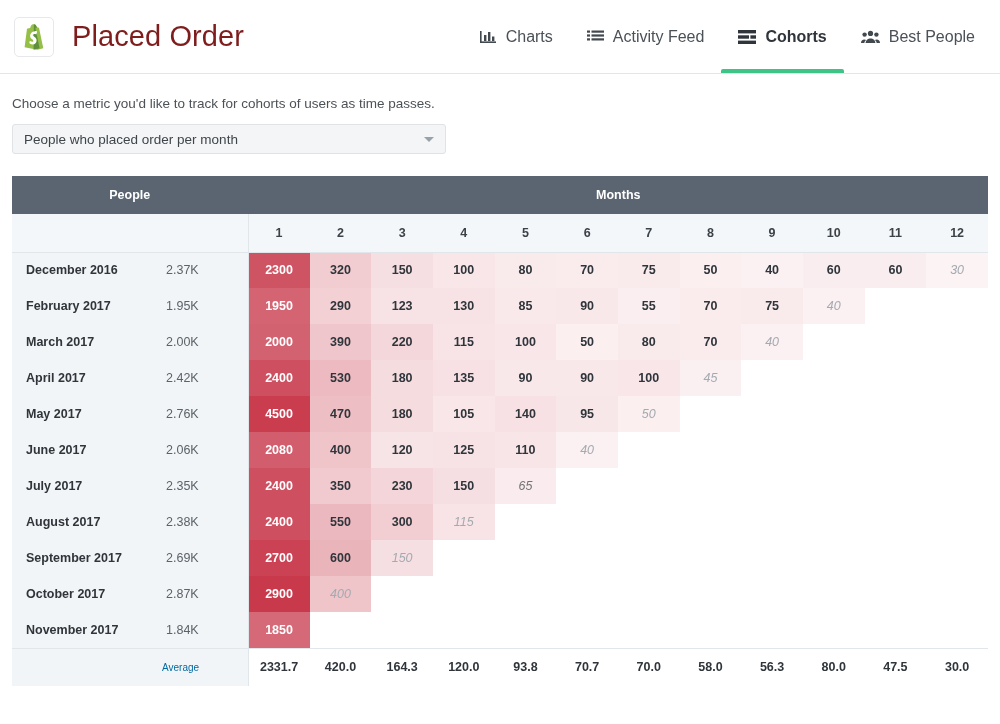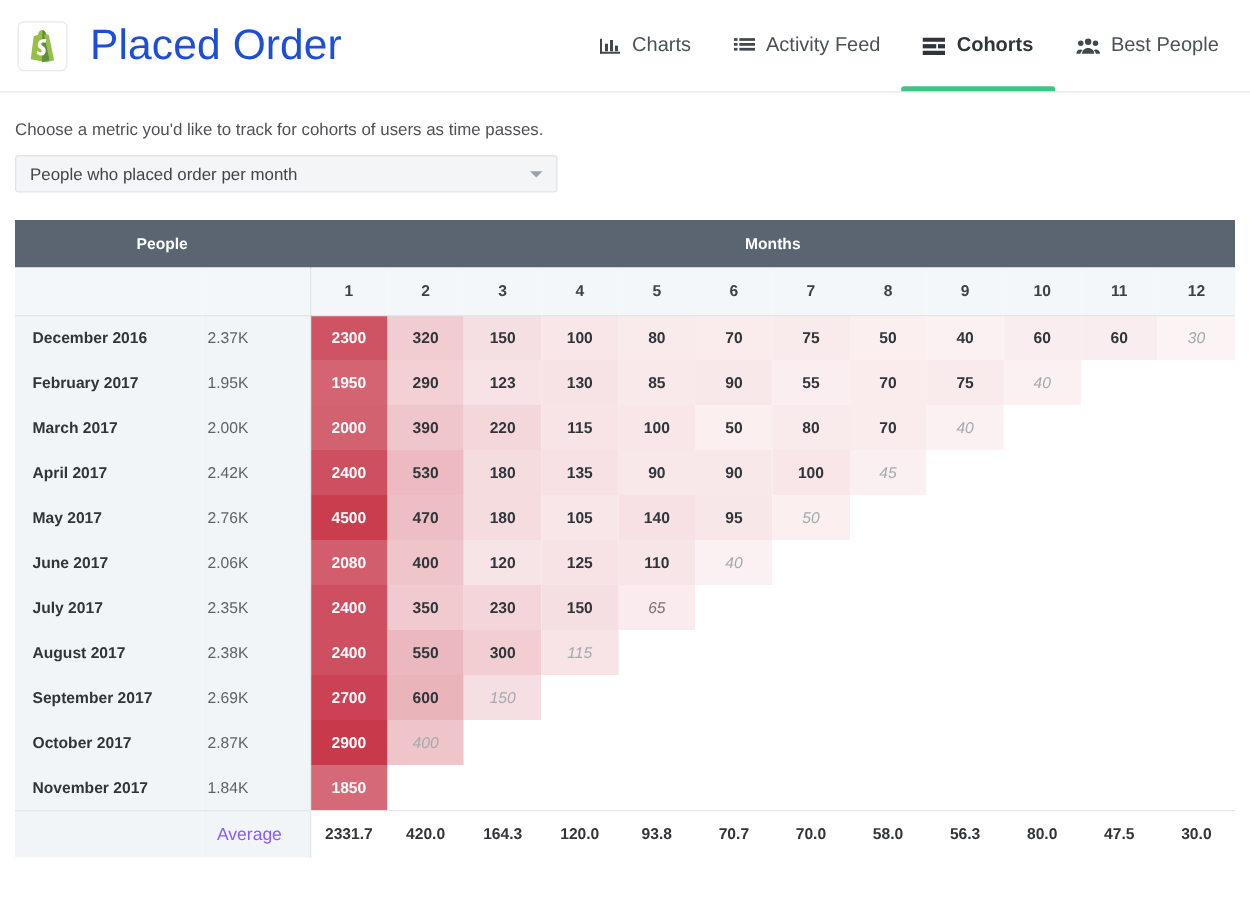--- a/index.html
+++ b/index.html
@@ -23,22 +23,22 @@
   .brand { display: flex; align-items: center; padding-left: 14px; }
   .logo {
     width: 40px; height: 40px;
     border: 1px solid #e6e8ea;
     border-radius: 5px;
     background: #fff;
     display: flex; align-items: center; justify-content: center;
     flex: 0 0 auto;
   }
   .app-title {
-    font-size: 34px;
-    color: #1d4ed8;
+    font-size: 29px;
+    color: #7f1d1d;
     margin-left: 18px;
     font-weight: 400;
     letter-spacing: .1px;
     white-space: nowrap;
   }
 
   .nav { margin-left: auto; display: flex; align-items: stretch; height: 71px; padding-right: 8px; }
   .nav-item {
     position: relative;
     display: flex; align-items: center; gap: 9px;
@@ -140,26 +140,26 @@
     background: #ffffff;
   }
   td.cell.partial { color: #a3aab0; font-weight: normal; font-style: italic; }
   td.cell.empty { background: #ffffff; }
   td.cell.on-dark { color: #ffffff; }
 
   
   tfoot tr { height: 38px; }
   tfoot td.avg-label {
     background: #f2f5f7;
-    color: #8b5cf6;
-    text-align: right;
+    color: #0369a1;
+    text-align: left;
     padding-right: 22px;
     border-right: 1px solid #e1e6ea;
     border-top: 1px solid #e1e6ea;
-    font-size: 14px;
+    font-size: 10px;
   }
   tfoot td.avg-spacer {
     background: #f2f5f7;
     border-top: 1px solid #e1e6ea;
   }
   tfoot td.avg {
     background: #ffffff;
     text-align: center;
     font-weight: bold;
     color: #2f353a;

